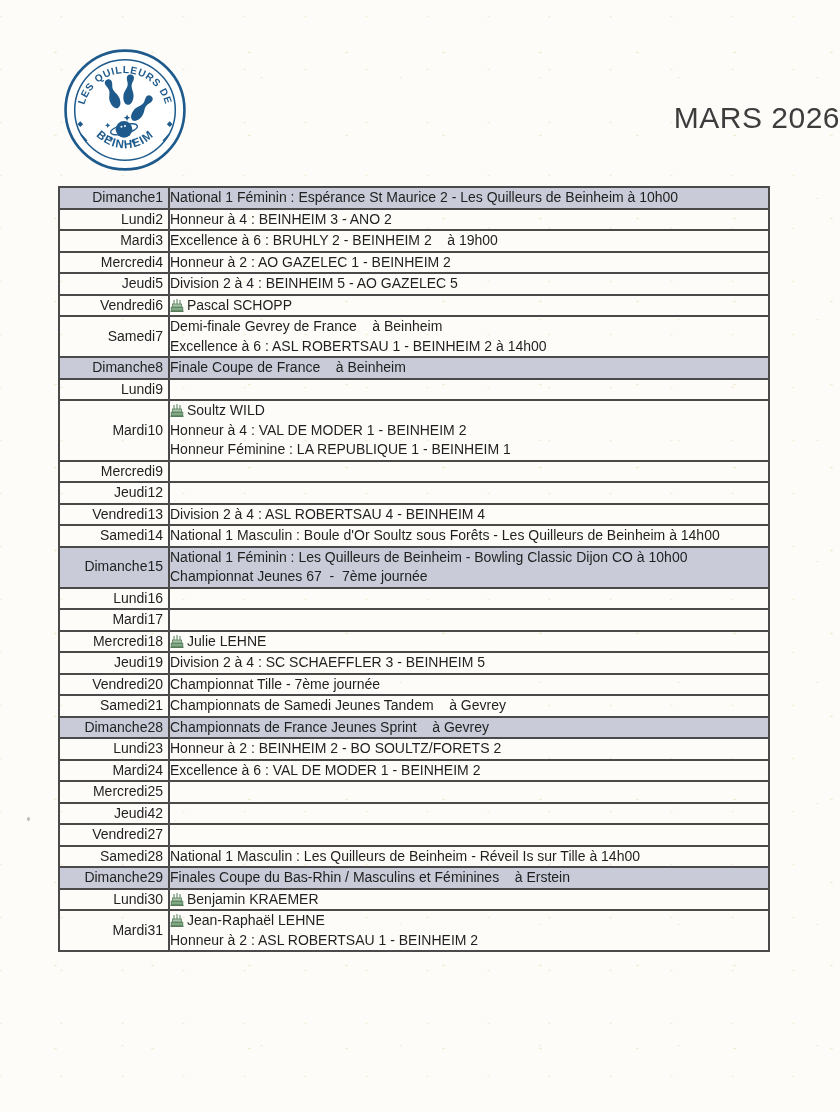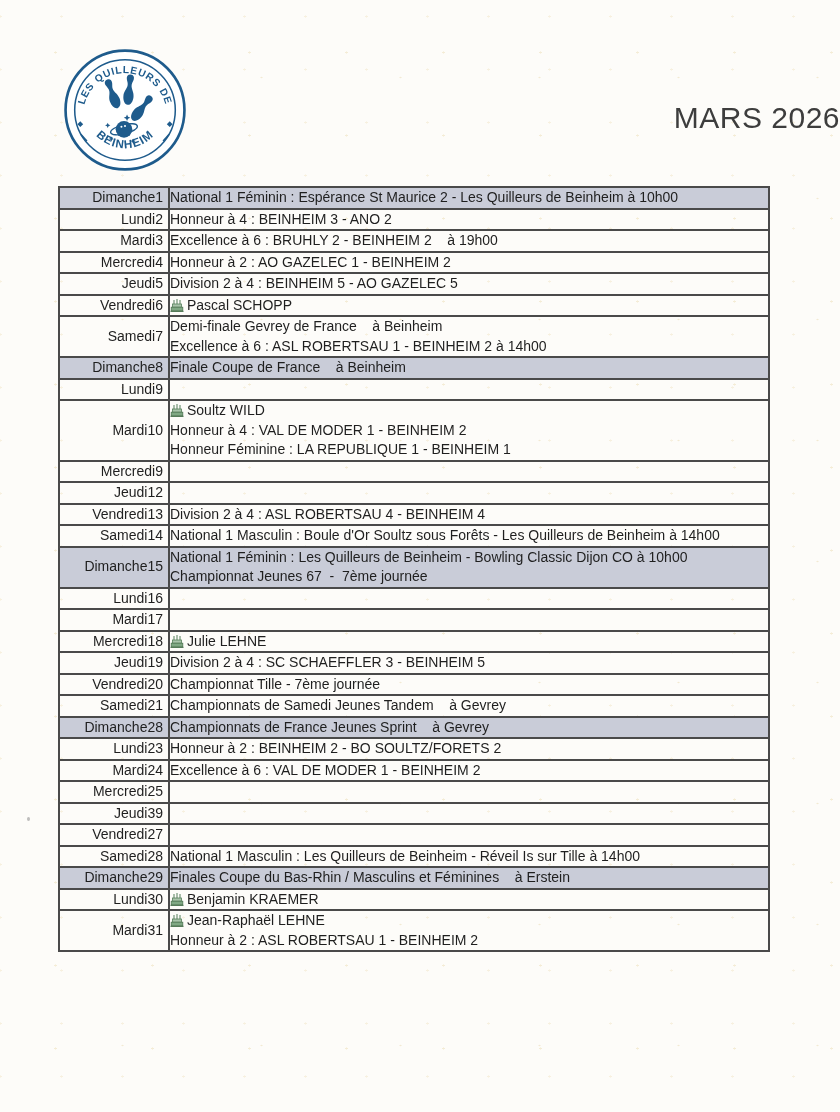--- a/index.html
+++ b/index.html
@@ -462,21 +462,21 @@
             <td class="content-cell">
               <div class="line">
                 <span class="line-text"></span>
               </div>
             </td>
           </tr>
           <tr>
             <td class="day-cell">
               <div class="day-wrap">
                 <span class="day-name">Jeudi</span>
-                <span class="day-date">39</span>
+                <span class="day-date">42</span>
               </div>
             </td>
             <td class="content-cell">
               <div class="line">
                 <span class="line-text"></span>
               </div>
             </td>
           </tr>
           <tr>
             <td class="day-cell">

